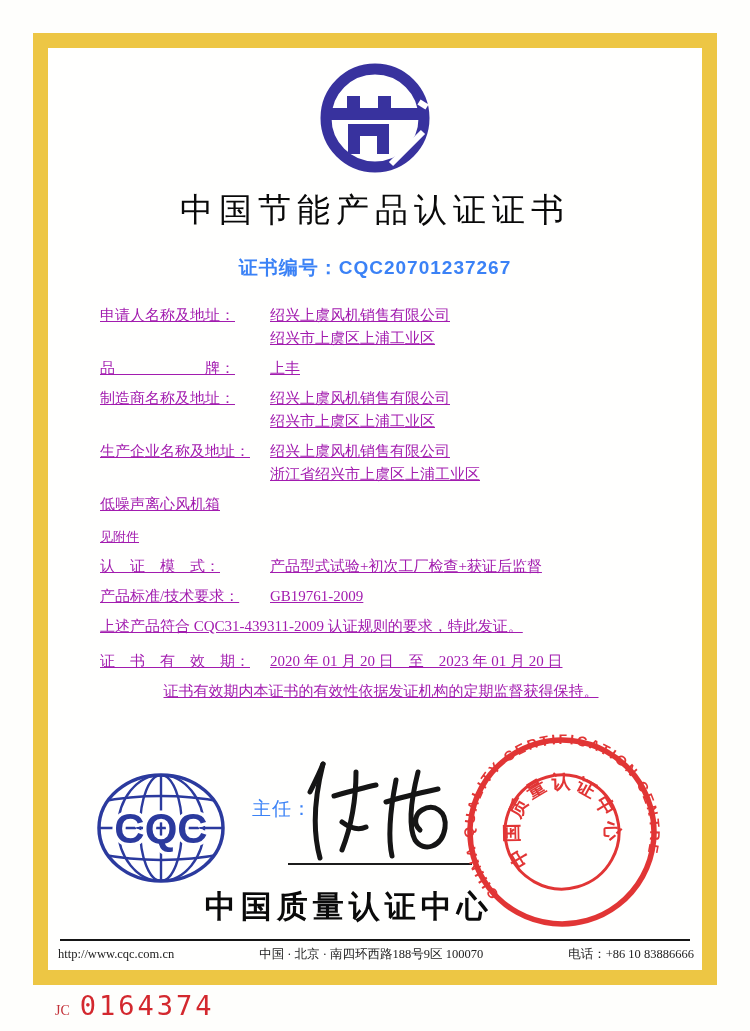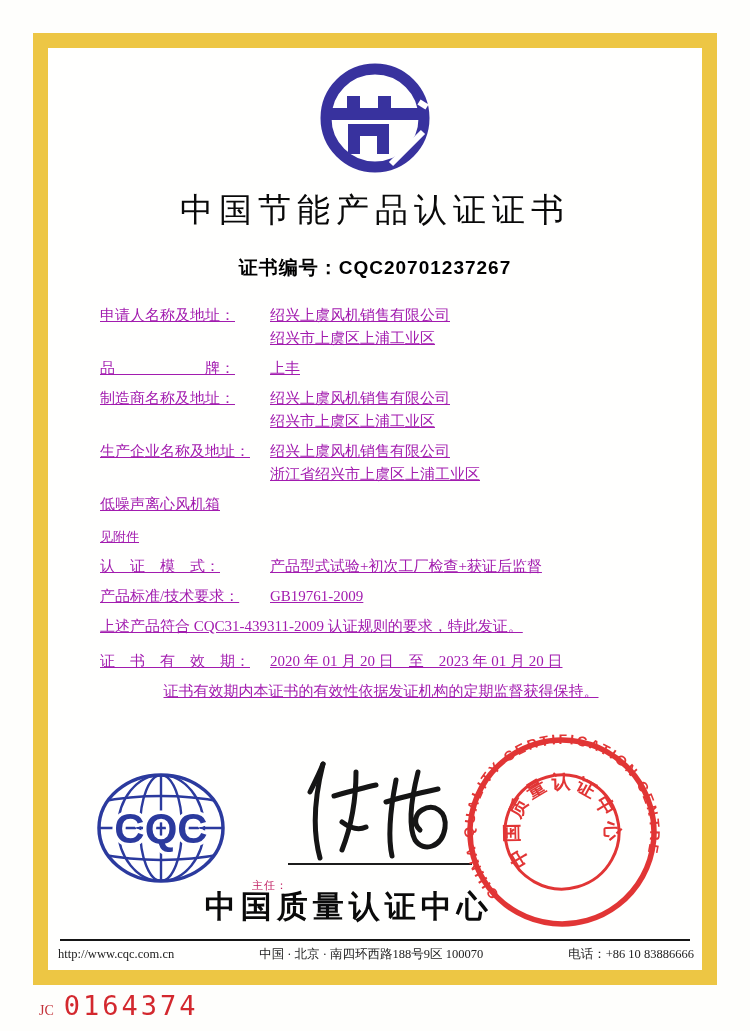--- a/index.html
+++ b/index.html
@@ -21,57 +21,57 @@
   .energy-mark{position:absolute;top:58px;left:50%;transform:translateX(-50%);}
   
   .cert-title{
     position:absolute;top:188px;left:0;width:100%;text-align:center;
     font-family:"Liberation Sans", sans-serif;font-weight:400;
     font-size:33px;letter-spacing:6px;color:#090909;
   }
   .cert-no-line{
     position:absolute;top:255px;left:0;width:100%;text-align:center;
     font-family:"Liberation Sans", sans-serif;font-weight:700;
-    font-size:19px;letter-spacing:1px;color:#000000;
+    font-size:19px;letter-spacing:1px;color:#3b82f6;
   }
   
   .fields{
     position:absolute;left:100px;top:304px;width:562px;
     font-size:15px;line-height:23px;color:#a21caf;text-decoration:underline;
   }
   .field-row{display:flex;margin-bottom:7px;}
   .field-label{width:170px;flex:none;white-space:pre;}
   .field-value{flex:1;}
   .field-value.small .line{font-size:13px;padding-top:2px;}
   .statement{margin:3px 0 12px 0;}
   .validity-note{margin:3px 0 0 0;text-align:center;}
   p{margin:0;}
   
   .cqc-logo{position:absolute;left:94px;top:770px;}
   .signer-label{
-    position:absolute;left:252px;top:878px;font-size:11px;color:#be185d;
+    position:absolute;left:252px;top:796px;font-size:19px;color:#3b82f6;
     letter-spacing:1px;
   }
   .sig-line{position:absolute;left:288px;top:863px;width:184px;border-top:2px solid #1c1c1c;}
   .signature{position:absolute;left:296px;top:756px;}
   .stamp{position:absolute;left:462px;top:732px;opacity:.95;}
   .org-name{
     position:absolute;top:886px;left:0;width:93%;text-align:center;
     font-family:"Liberation Sans", sans-serif;font-weight:700;
     font-size:31px;letter-spacing:5px;color:#0a0a0a;
   }
   .footer-divider{position:absolute;left:60px;right:60px;top:939px;border-top:2px solid #161616;}
   .footer-row{
     position:absolute;left:58px;right:56px;top:946px;
     display:flex;justify-content:space-between;align-items:baseline;
     font-size:12.5px;color:#222;
   }
   .footer-row span{white-space:nowrap;}
   
-  .serial{position:absolute;left:39px;top:990px;display:flex;align-items:baseline;gap:10px;}
+  .serial{position:absolute;left:55px;top:990px;display:flex;align-items:baseline;gap:10px;}
   .serial-prefix{font-size:14px;color:#c3323a;font-family:"Liberation Serif", serif;}
   .serial-number{
     font-size:27px;color:#d3282e;letter-spacing:3px;
     font-family:"DejaVu Sans Mono", monospace;
   }
 </style>
 </head>
 <body>
 
 <div class="frame"></div>

